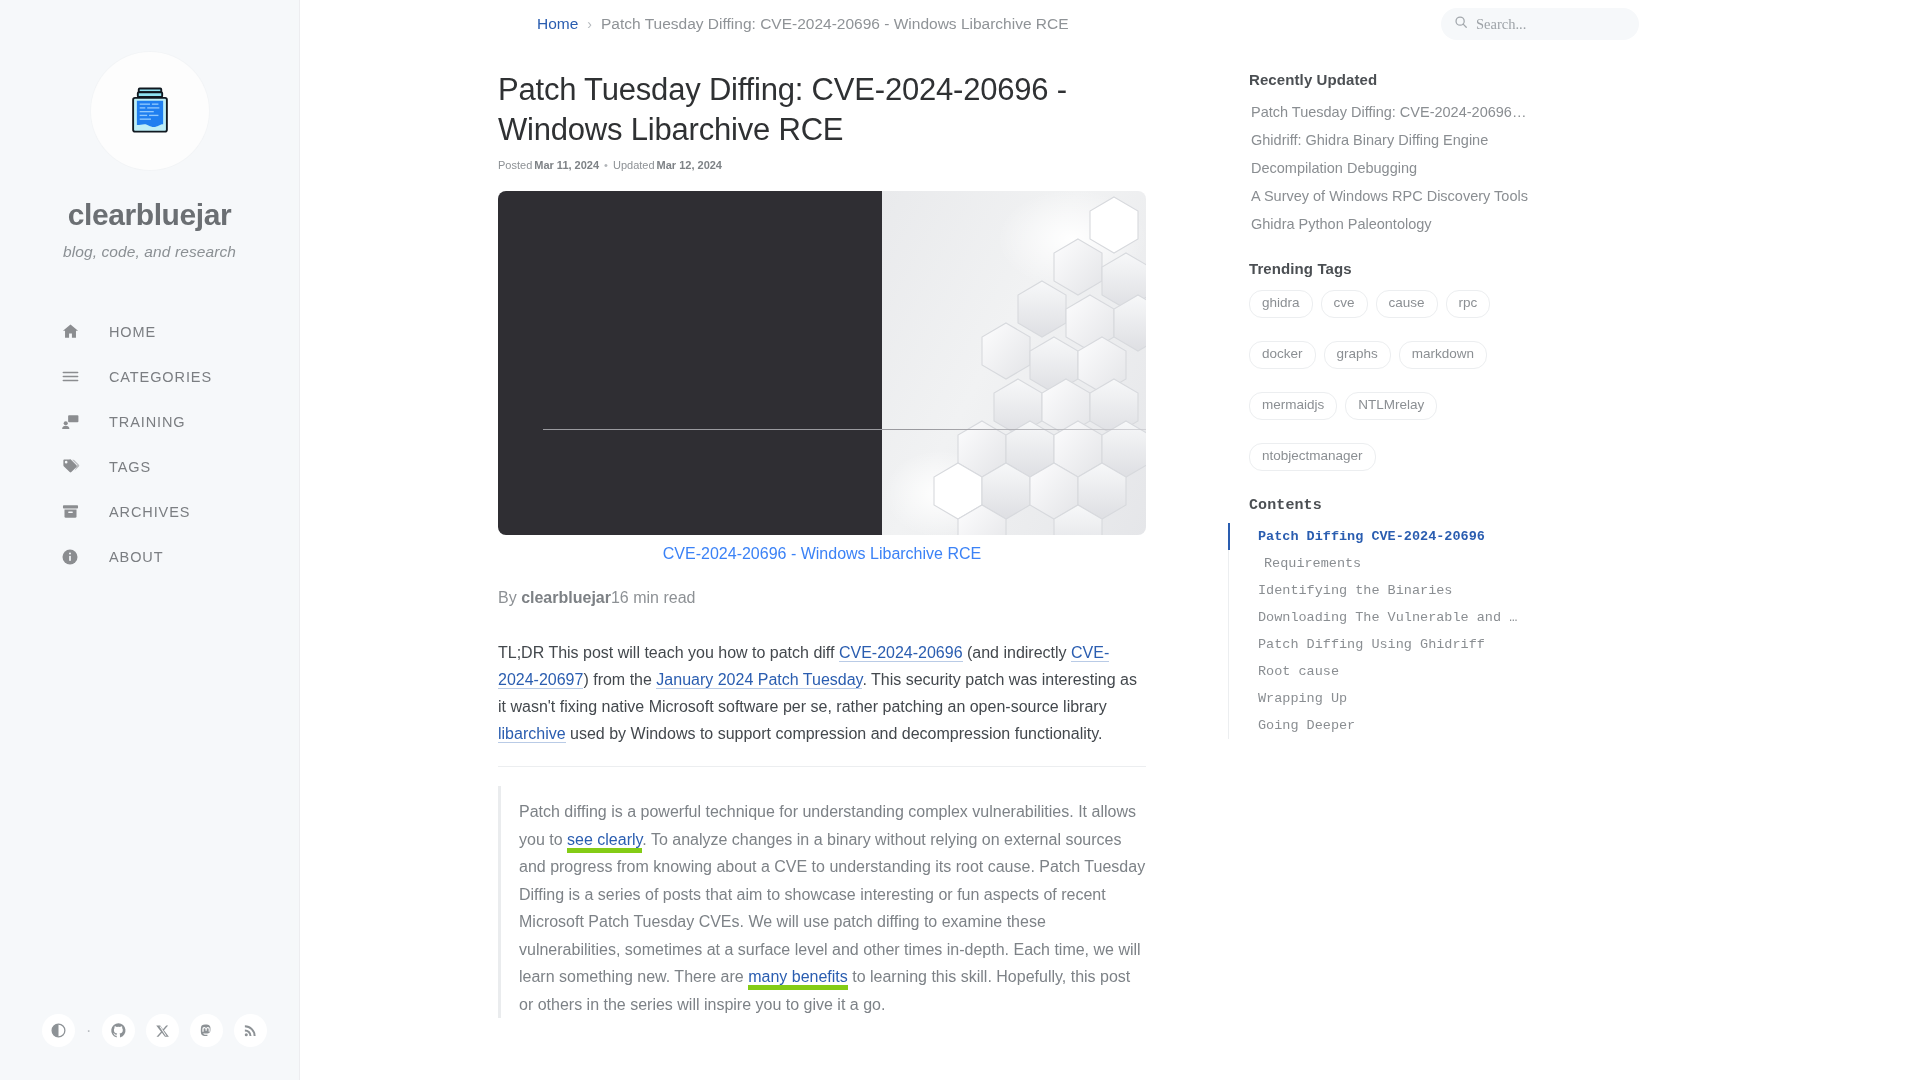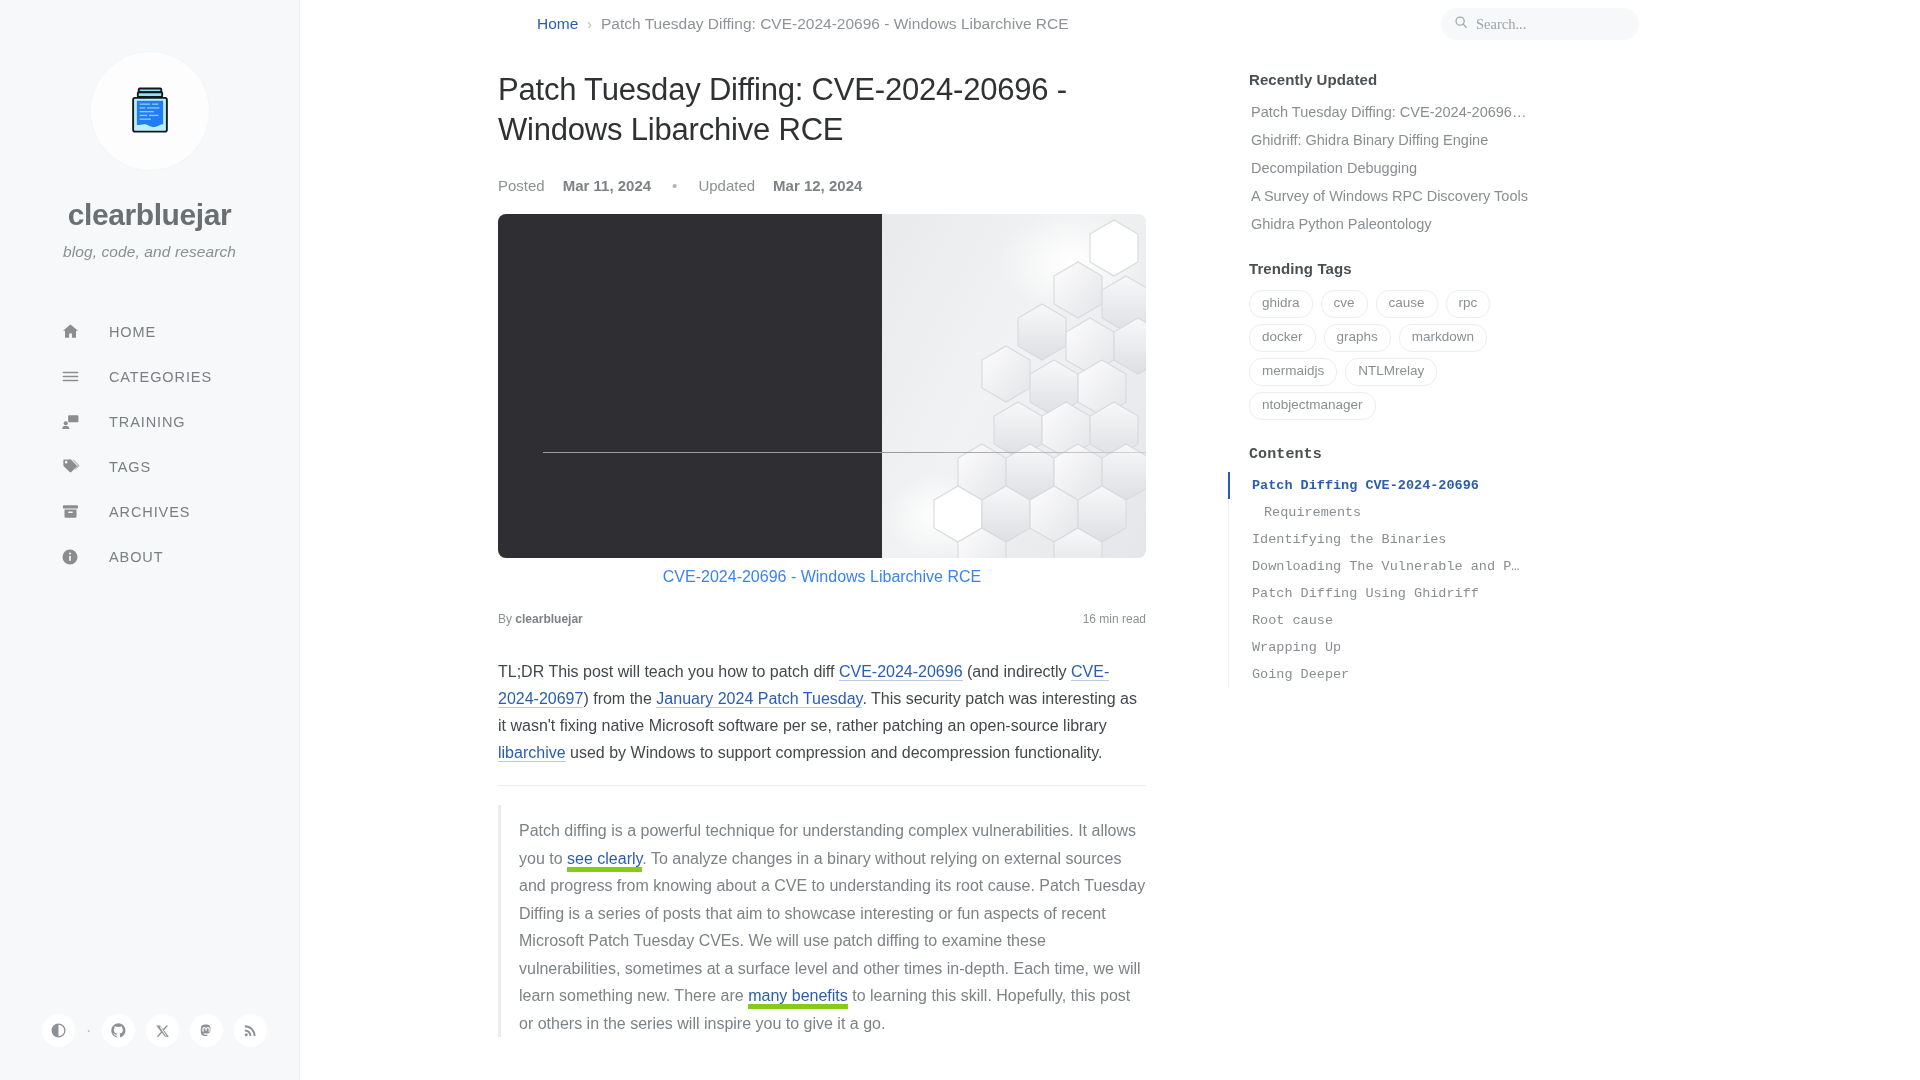--- a/index.html
+++ b/index.html
@@ -119,23 +119,23 @@
   article.post {
     width: 648px; flex: 0 0 648px;
     padding-top: 22px;
   }
   h1.post-title {
     font-size: 31px; line-height: 1.30;
     color: #2f3133; font-weight: 400;
     letter-spacing: -0.2px;
   }
   .post-meta {
-    margin-top: 26px;
-    font-size: 15px; color: #8d9195;
-    display: flex; align-items: center; gap: 18px;
+    margin-top: 8px;
+    font-size: 11px; color: #8d9195;
+    display: flex; align-items: center; gap: 2px;
   }
   .post-meta b { font-weight: 600; color: #7e8286; }
   .post-meta .bullet { color: #b0b4b8; padding: 0 3px; }
 
   
   .hero {
     margin-top: 20px;
     width: 648px; height: 344px;
     border-radius: 8px;
     overflow: hidden;
@@ -186,22 +186,22 @@
     color: #e9e9ea; font-weight: 700;
   }
   .hero-cap {
     margin-top: 10px;
     text-align: center;
     font-size: 16px; color: #3b82f6;
   }
 
   .byline {
     margin-top: 26px;
-    display: flex; align-items: center; justify-content: space-between;
-    font-size: 12px; color: #8d9195;
+    display: flex; align-items: center; justify-content: flex-start;
+    font-size: 16px; color: #8d9195;
   }
   .byline b { font-weight: 700; color: #7d8185; }
 
   .post-body { margin-top: 32px; }
   .post-body p {
     font-size: 16px; line-height: 1.70;
     color: #43484d;
     margin-bottom: 16px;
   }
   .post-body a {
@@ -242,37 +242,37 @@
   .recent-item {
     font-size: 14.5px; color: #8a8e92;
     padding: 6px 0 6px 23px;
     white-space: nowrap; overflow: hidden; text-overflow: ellipsis;
     cursor: pointer;
     text-decoration: none; display: block;
   }
   .tags-wrap {
     margin-top: 13px;
     padding-left: 21px;
-    display: flex; flex-wrap: wrap; gap: 6px 8px;
+    display: flex; flex-wrap: wrap; gap: 23px 8px;
     width: 270px;
   }
   .tag {
     border: 1px solid #eceef0;
     border-radius: 13px;
     padding: 4px 12px 5px;
     font-size: 13.5px; color: #8b8f93;
     background: #fff;
     cursor: pointer; text-decoration: none;
     line-height: 1.25;
   }
   .toc-panel { margin-top: 26px; font-family: Liberation Mono, monospace; }
   .toc-list { margin-top: 9px; border-left: 1px solid #eceef0; }
   .toc-item {
     font-size: 13.5px; color: #8a8e92;
-    padding: 6px 8px 6px 22px;
+    padding: 6px 8px 6px 28px;
     white-space: nowrap; overflow: hidden; text-overflow: ellipsis;
     cursor: pointer; display: block; text-decoration: none;
     margin-left: -1px; border-left: 2px solid transparent;
   }
   .toc-item.lvl2 { padding-left: 34px; }
   .toc-item.active {
     color: #2a5db0; font-weight: 700;
     border-left: 2px solid #2a5db0;
   }
 </style>

